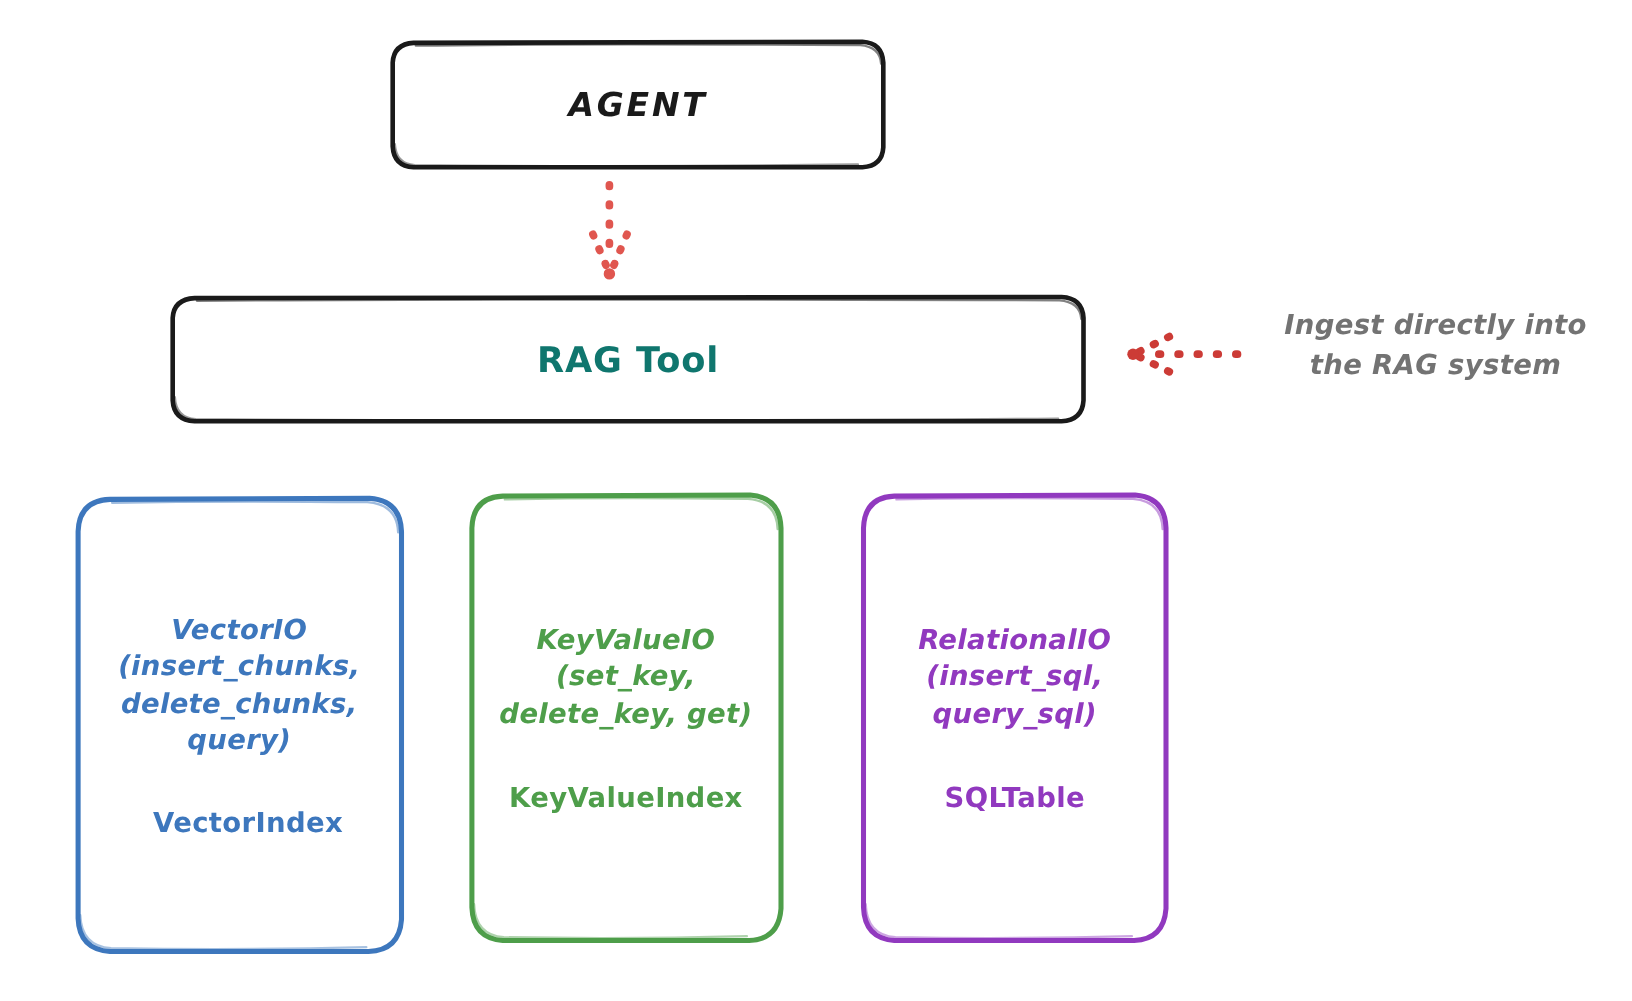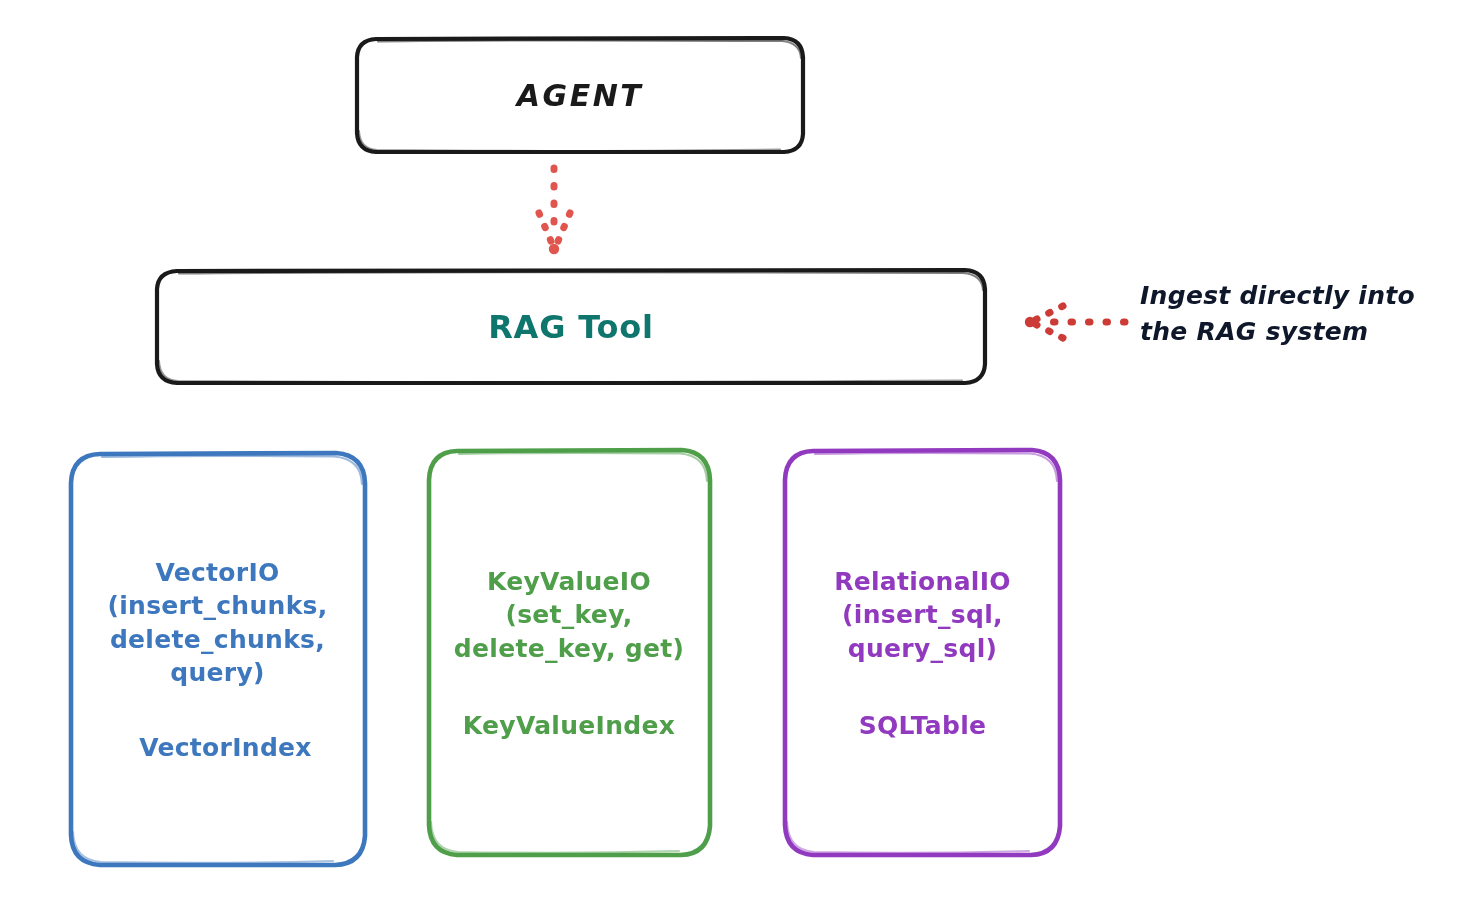--- a/index.html
+++ b/index.html
@@ -89,20 +89,21 @@
     top: 450px;
     width: 275px;
     height: 405px;
   }
   .store .node-label {
     font-family: "DejaVu Sans", sans-serif;
     font-weight: 600;
     font-size: 25px;
     line-height: 1.33;
     letter-spacing: 0.3px;
+    font-style: italic;
   }
   .store .node-sublabel {
     font-family: "DejaVu Sans", sans-serif;
     font-weight: 600;
     font-size: 25px;
     letter-spacing: 0.3px;
     margin-top: 40px;
   }
   #node-vectorio .node-label,
   #node-vectorio .node-sublabel { color: #3d77bd; }
@@ -114,27 +115,27 @@
   #node-vectorio .node-sublabel { margin-top: 44px; margin-left: 16px; }
   #node-keyvalueio .node-sublabel { margin-top: 46px; }
   #node-relationalio .node-sublabel { margin-top: 46px; }
 
   
   #annotation-ingest {
     position: absolute;
     left: 1140px;
     top: 278px;
     width: 330px;
-    text-align: left;
+    text-align: center;
     font-family: "DejaVu Sans", sans-serif;
     font-style: italic;
     font-weight: 600;
     font-size: 25px;
     line-height: 1.42;
-    color: #0f172a;
+    color: #737373;
     letter-spacing: 0.3px;
     white-space: pre-line;
   }
 </style>
 </head>
 <body>
 
 <div id="canvas">
 
   <svg class="layer-svg" viewBox="0 0 1484 910">

